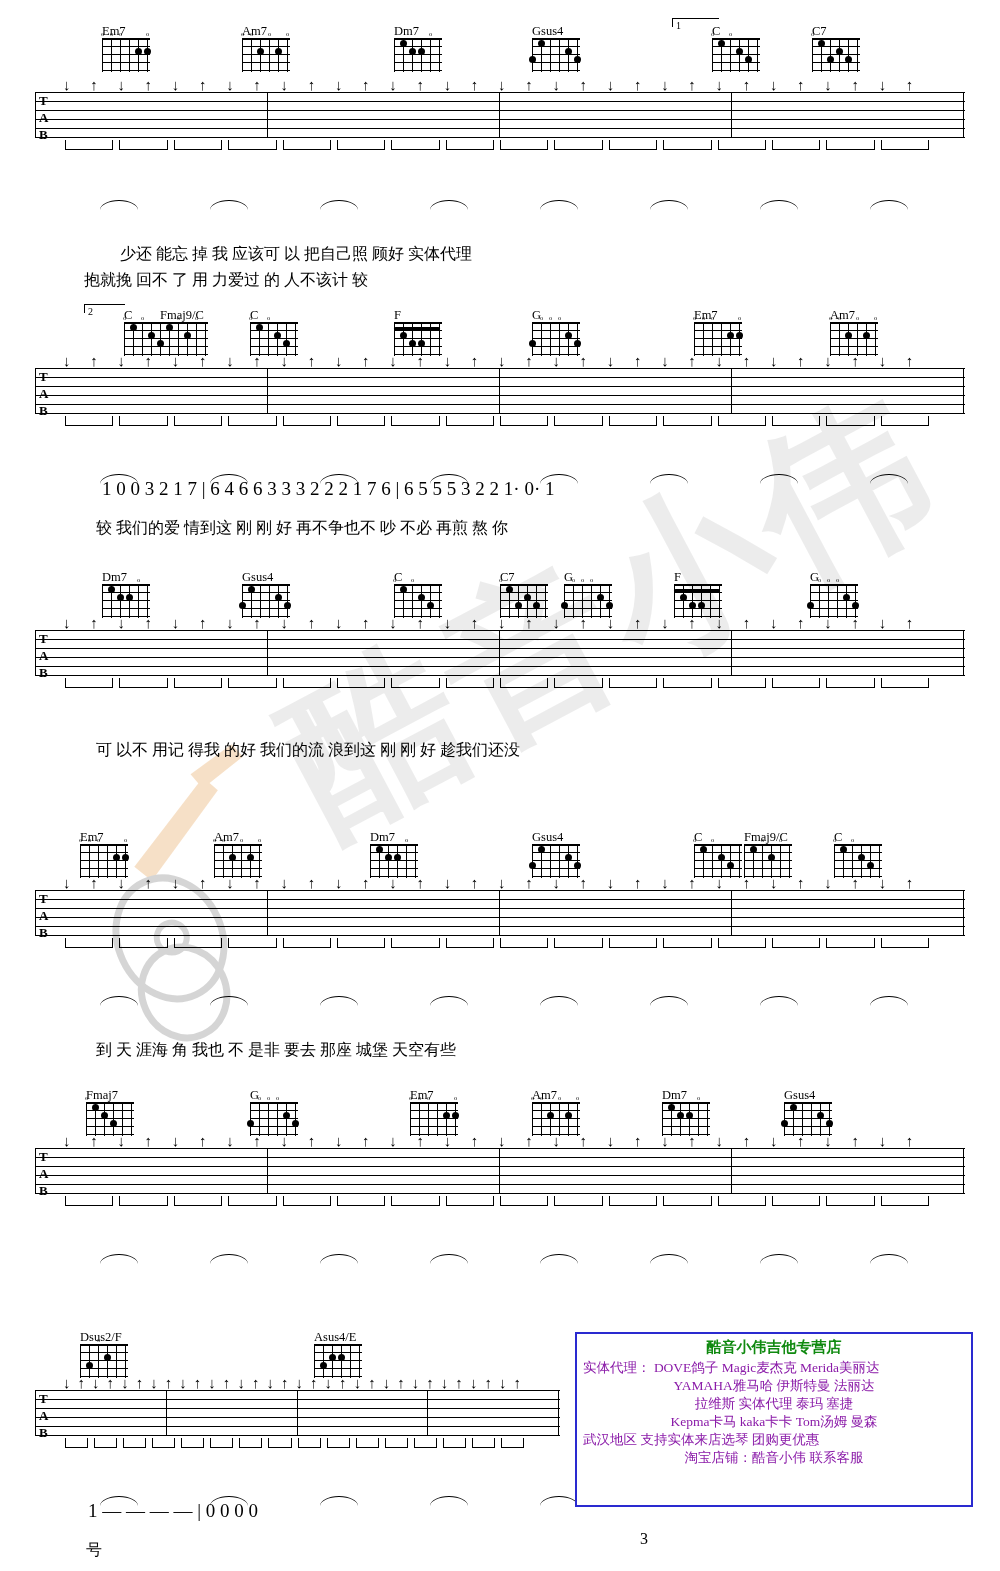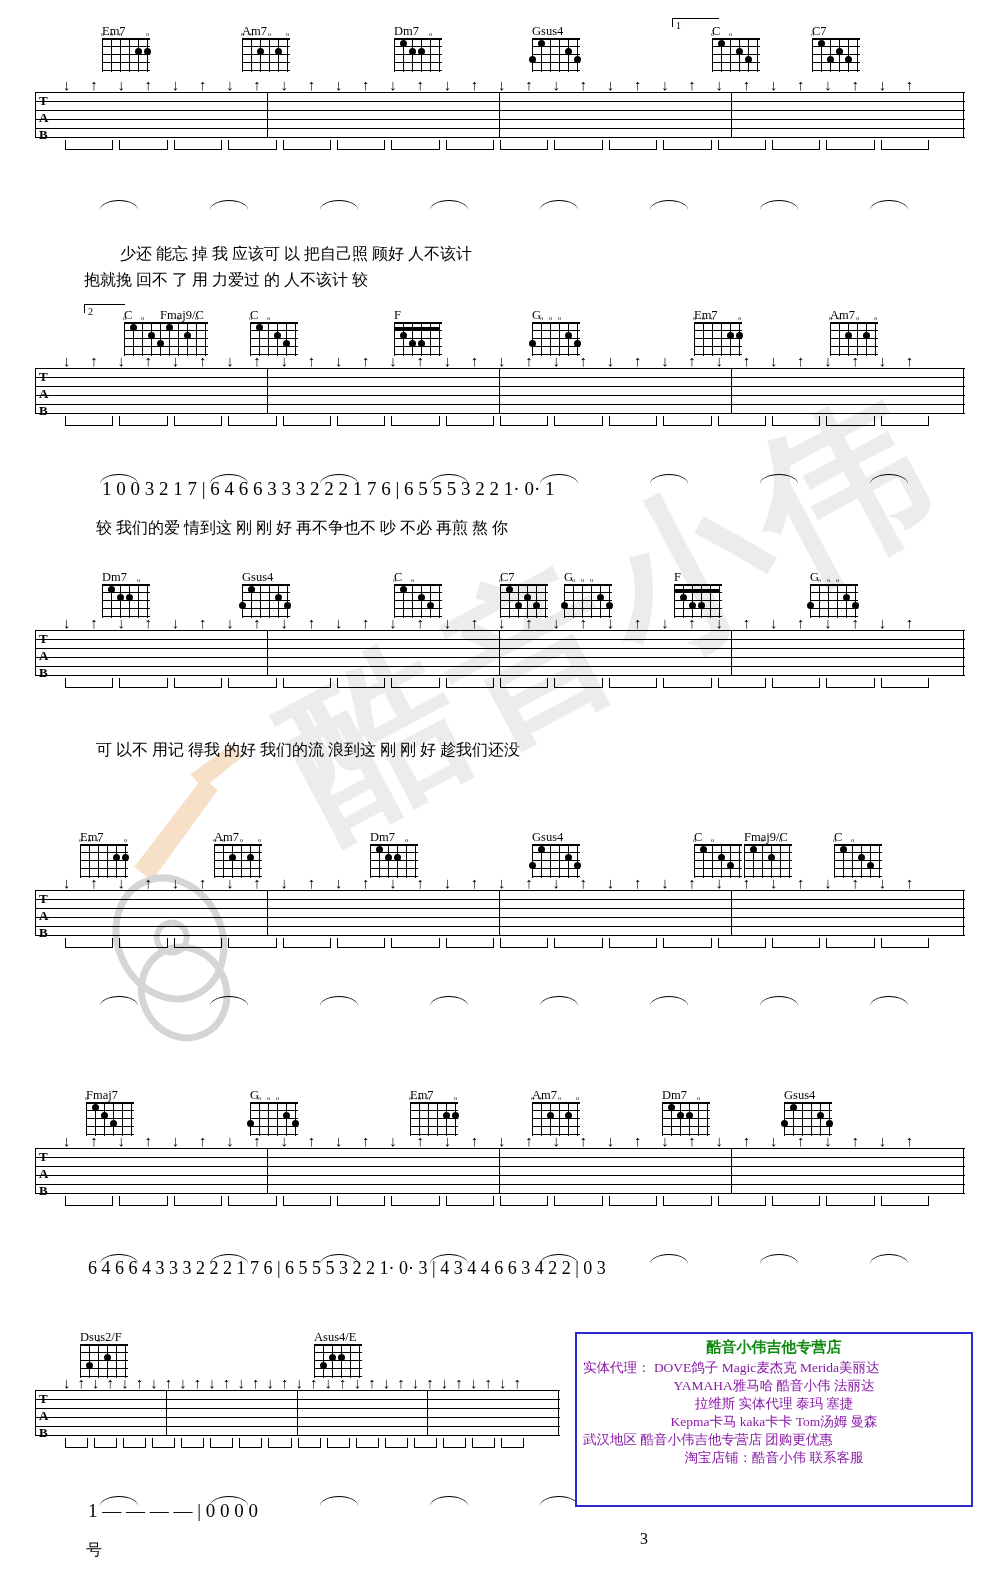--- a/index.html
+++ b/index.html
@@ -295,21 +295,21 @@
       <div class="slur" style="left: 40px; top: -4px; width: 38px;"></div>
           <div class="slur" style="left: 150px; top: -4px; width: 38px;"></div>
           <div class="slur" style="left: 260px; top: -4px; width: 38px;"></div>
           <div class="slur" style="left: 370px; top: -4px; width: 38px;"></div>
           <div class="slur" style="left: 480px; top: -4px; width: 38px;"></div>
           <div class="slur" style="left: 590px; top: -4px; width: 38px;"></div>
           <div class="slur" style="left: 700px; top: -4px; width: 38px;"></div>
           <div class="slur" style="left: 810px; top: -4px; width: 38px;"></div>
         </div>
       <div class="lyrics">
-        <span class="ly" style="left:60px;">少还 能忘 掉      我  应该可 以 把自己照 顾好                人不该计</span>
+        <span class="ly" style="left:60px;">少还 能忘 掉      我  应该可 以 把自己照 顾好                实体代理</span>
       </div>
       <div class="lyrow2">
         <span class="ly" style="left:24px;">抱就挽 回不 了      用  力爱过 的 人不该计  较</span>
       </div>
     </div>
   </div>
 
   <div class="sys" id="sys2" style="top:308px;">
     <div class="voltaline" style="left:84px;top:-4px;width:40px;"></div>
     <div class="volta" style="left:88px;top:-2px;">2</div>
@@ -991,20 +991,23 @@
       <div class="notes">
       <div class="slur" style="left: 40px; top: -4px; width: 38px;"></div>
           <div class="slur" style="left: 150px; top: -4px; width: 38px;"></div>
           <div class="slur" style="left: 260px; top: -4px; width: 38px;"></div>
           <div class="slur" style="left: 370px; top: -4px; width: 38px;"></div>
           <div class="slur" style="left: 480px; top: -4px; width: 38px;"></div>
           <div class="slur" style="left: 590px; top: -4px; width: 38px;"></div>
           <div class="slur" style="left: 700px; top: -4px; width: 38px;"></div>
           <div class="slur" style="left: 810px; top: -4px; width: 38px;"></div>
         </div>
+      <div class="lyrics">
+        <span class="ly" style="left:36px;">到 天 涯海 角    我也 不 是非  要去 那座 城堡         天空有些</span>
+      </div>
     </div>
   </div>
 
   <div class="sys" id="sys5" style="top:1088px;">
     <div class="chordrow">
         <div class="chordbox" style="left: 84px;">
           <div class="chordname">Fmaj7</div>
           <div class="grid">
             <div class="nut"></div>
             <div class="h" style="top: 8px;"></div>
@@ -1191,21 +1194,20 @@
         <div class="rhy" style="left: 519.375px; top: 48px; width: 46.375px;"></div>
         <div class="rhy" style="left: 573.75px; top: 48px; width: 46.375px;"></div>
         <div class="rhy" style="left: 628.125px; top: 48px; width: 46.375px;"></div>
         <div class="rhy" style="left: 682.5px; top: 48px; width: 46.375px;"></div>
         <div class="rhy" style="left: 736.875px; top: 48px; width: 46.375px;"></div>
         <div class="rhy" style="left: 791.25px; top: 48px; width: 46.375px;"></div>
         <div class="rhy" style="left: 845.625px; top: 48px; width: 46.375px;"></div>
       </div>
     <div class="melrow" style="top:170px;">
       <div class="notes">
-        <span class="note" style="left:28px;font-size:18px;">6 4 6 6 4 3  3 3 2 2 2 1 7 6 | 6 5 5 5 3 2 2 1· 0· 3 | 4 3 4 4 6 6 3 4 2 2 | 0 3</span>
       <div class="slur" style="left: 40px; top: -4px; width: 38px;"></div>
           <div class="slur" style="left: 150px; top: -4px; width: 38px;"></div>
           <div class="slur" style="left: 260px; top: -4px; width: 38px;"></div>
           <div class="slur" style="left: 370px; top: -4px; width: 38px;"></div>
           <div class="slur" style="left: 480px; top: -4px; width: 38px;"></div>
           <div class="slur" style="left: 590px; top: -4px; width: 38px;"></div>
           <div class="slur" style="left: 700px; top: -4px; width: 38px;"></div>
           <div class="slur" style="left: 810px; top: -4px; width: 38px;"></div>
         </div>
     </div>
@@ -1332,21 +1334,21 @@
         </div>
       <div class="lyrics">
         <span class="ly" style="left:26px;">号</span>
       </div>
     </div>
   </div>
 
   <div class="adbox">
     <div class="adtitle">酷音小伟吉他专营店</div>
     <div class="adline">实体代理： DOVE鸽子    Magic麦杰克   Merida美丽达</div>
-    <div class="adline adcenter">YAMAHA雅马哈    酷音小伟    法丽达</div>
+    <div class="adline adcenter">YAMAHA雅马哈    伊斯特曼    法丽达</div>
     <div class="adline adcenter">拉维斯      实体代理      泰玛      塞捷</div>
     <div class="adline adcenter">Kepma卡马  kaka卡卡  Tom汤姆   曼森</div>
-    <div class="adline">武汉地区  酷音小伟吉他专营店    团购更优惠</div>
+    <div class="adline">武汉地区  支持实体来店选琴    团购更优惠</div>
     <div class="adline adcenter">淘宝店铺：酷音小伟  联系客服</div>
   </div>
 
   <div class="pagenum">3</div>
 </div>
 
 </body></html>

